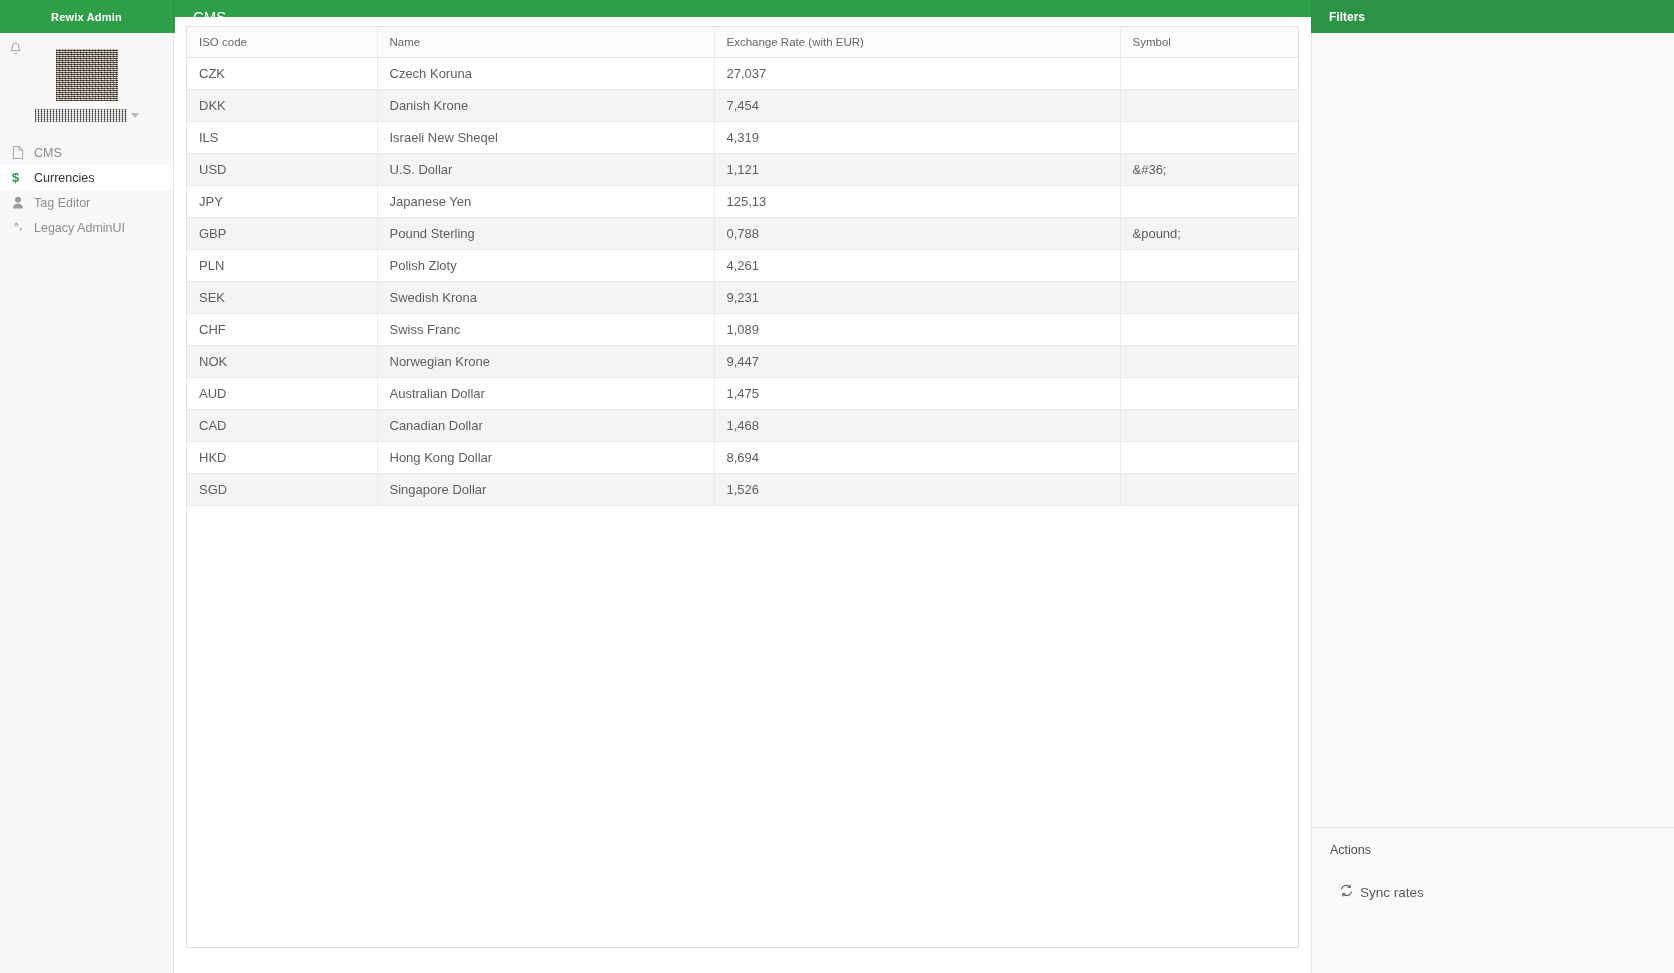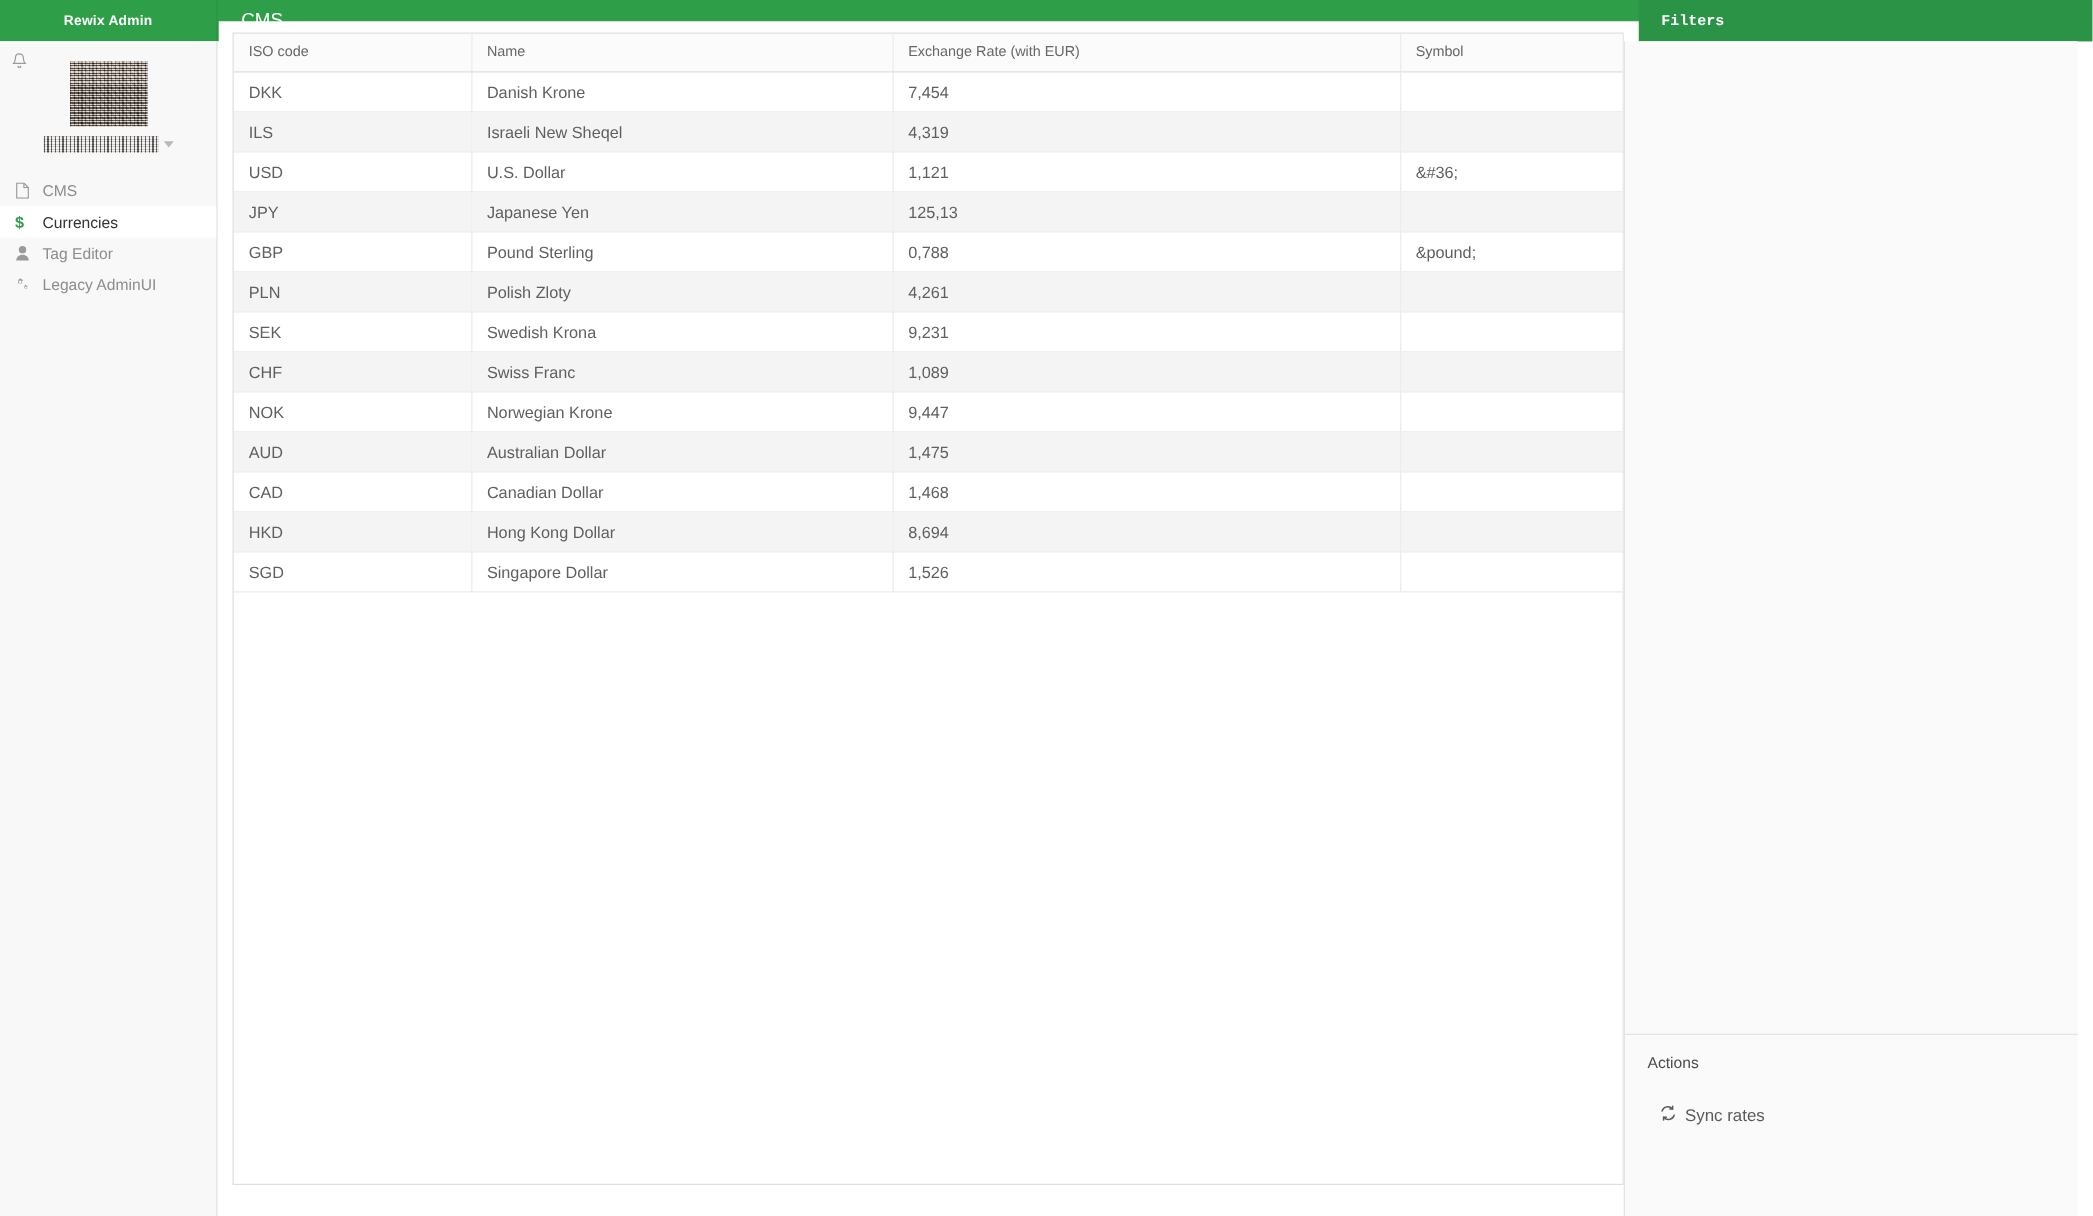--- a/index.html
+++ b/index.html
@@ -30,21 +30,21 @@
     border-right: 1px solid #2b9345;
   }
   .topbar-title {
     padding-left: 19px;
     color: #ffffff; font-size: 15px; font-weight: normal;
   }
   .filters-head {
     position: absolute; top: 0; right: 0;
     width: 363px; height: 33px;
     background: #2b9345;
-    display: flex; align-items: center; font-family: Liberation Mono, monospace;
+    display: flex; align-items: center;
   }
   .filters-head-label {
     padding-left: 18px;
     color: #ffffff; font-size: 12px; font-weight: bold;
   }
 
   
   .sidebar {
     position: absolute; top: 33px; left: 0;
     width: 174px; height: 940px;
@@ -150,21 +150,21 @@
   tbody tr:nth-child(even) { background: #f4f4f4; }
   tbody tr:nth-child(odd) { background: #ffffff; }
 
   .col-iso  { width: 190px; }
   .col-name { width: 337px; }
   .col-rate { width: 406px; }
   .col-sym  { width: 180px; }
 
   
   .rightpanel {
-    position: absolute; top: 33px; right: 12px;
+    position: absolute; top: 33px; right: 0;
     width: 363px; height: 940px;
     background: #fafafa;
     border-left: 1px solid #e4e4e4;
   }
   .filters-body { height: 794px; }
   .actions-sep { border-top: 1px solid #e4e4e4; }
   .actions-title {
     padding: 15px 0 0 18px;
     font-size: 12.5px;
     color: #4c4c4c;
@@ -263,20 +263,26 @@
         <thead>
           <tr>
             <th>ISO code</th>
             <th>Name</th>
             <th>Exchange Rate (with EUR)</th>
             <th>Symbol</th>
           </tr>
         </thead>
         <tbody id="table-body">
             <tr>
+              <td>CZK</td>
+              <td>Czech Koruna</td>
+              <td>27,037</td>
+              <td></td>
+            </tr>
+            <tr>
               <td>DKK</td>
               <td>Danish Krone</td>
               <td>7,454</td>
               <td></td>
             </tr>
             <tr>
               <td>ILS</td>
               <td>Israeli New Sheqel</td>
               <td>4,319</td>
               <td></td>

